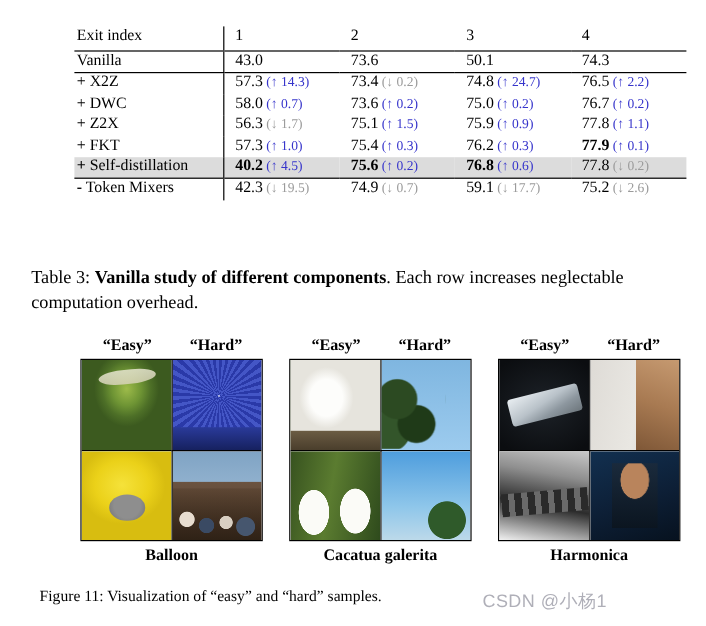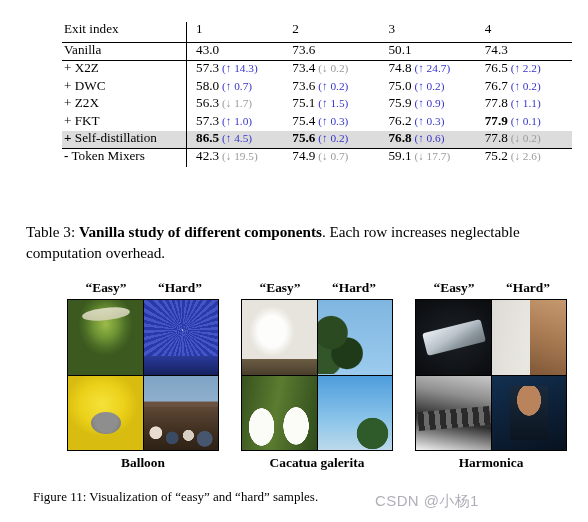--- a/index.html
+++ b/index.html
@@ -125,21 +125,21 @@
     left: 33px;
     top: 489px;
     width: 530px;
     font-size: 13px;
     text-align: left;
   }
 
   
   .watermark {
     position: absolute;
-    left: 375px;
+    left: 402px;
     top: 492px;
     font-size: 15px;
     font-family: "Liberation Sans", sans-serif;
     color: rgba(110,110,125,0.55);
     letter-spacing: 0.4px;
     white-space: nowrap;
     pointer-events: none;
   }
 
   
@@ -308,21 +308,21 @@
         </tr>
         <tr class="r-body">
           <td class="col-label b">+ FKT</td>
           <td class="col-num vrule"><span class="val">57.3</span><span class="delta-up"> (↑ 1.0)</span></td>
           <td class="col-num"><span class="val">75.4</span><span class="delta-up"> (↑ 0.3)</span></td>
           <td class="col-num"><span class="val">76.2</span><span class="delta-up"> (↑ 0.3)</span></td>
           <td class="col-num"><span class="val b">77.9</span><span class="delta-up"> (↑ 0.1)</span></td>
         </tr>
         <tr class="r-body hl">
           <td class="col-label"><span class="b">+</span> Self-distillation</td>
-          <td class="col-num vrule"><span class="val b">86.5</span><span class="delta-up"> (↑ 4.5)</span></td>
+          <td class="col-num vrule"><span class="val b">40.2</span><span class="delta-up"> (↑ 4.5)</span></td>
           <td class="col-num"><span class="val b">75.6</span><span class="delta-up"> (↑ 0.2)</span></td>
           <td class="col-num"><span class="val b">76.8</span><span class="delta-up"> (↑ 0.6)</span></td>
           <td class="col-num"><span class="val">77.8</span><span class="delta-down"> (↓ 0.2)</span></td>
         </tr>
         <tr class="r-body rule-bottom">
           <td class="col-label"><span class="b">-</span> Token Mixers</td>
           <td class="col-num vrule"><span class="val">42.3</span><span class="delta-down"> (↓ 19.5)</span></td>
           <td class="col-num"><span class="val">74.9</span><span class="delta-down"> (↓ 0.7)</span></td>
           <td class="col-num"><span class="val">59.1</span><span class="delta-down"> (↓ 17.7)</span></td>
           <td class="col-num"><span class="val">75.2</span><span class="delta-down"> (↓ 2.6)</span></td>

